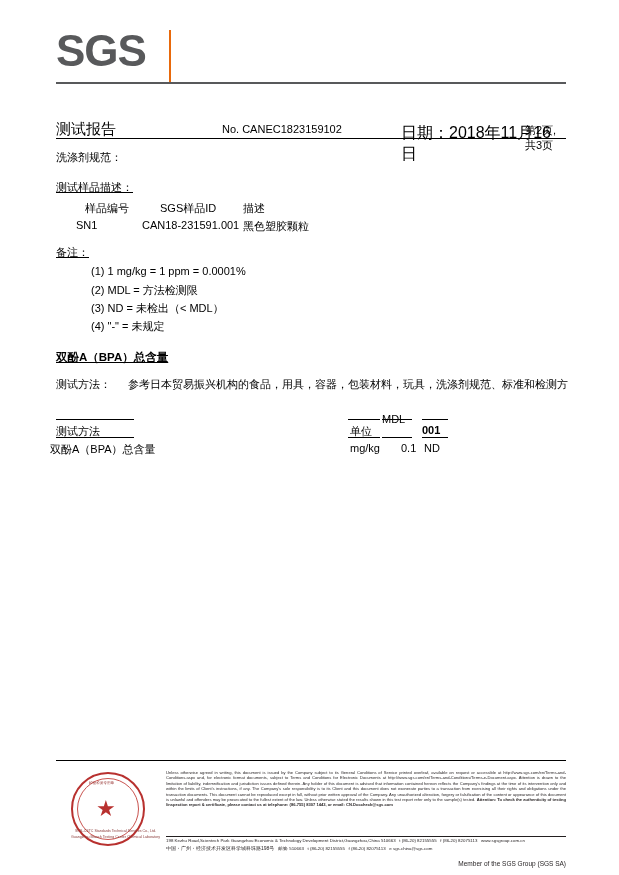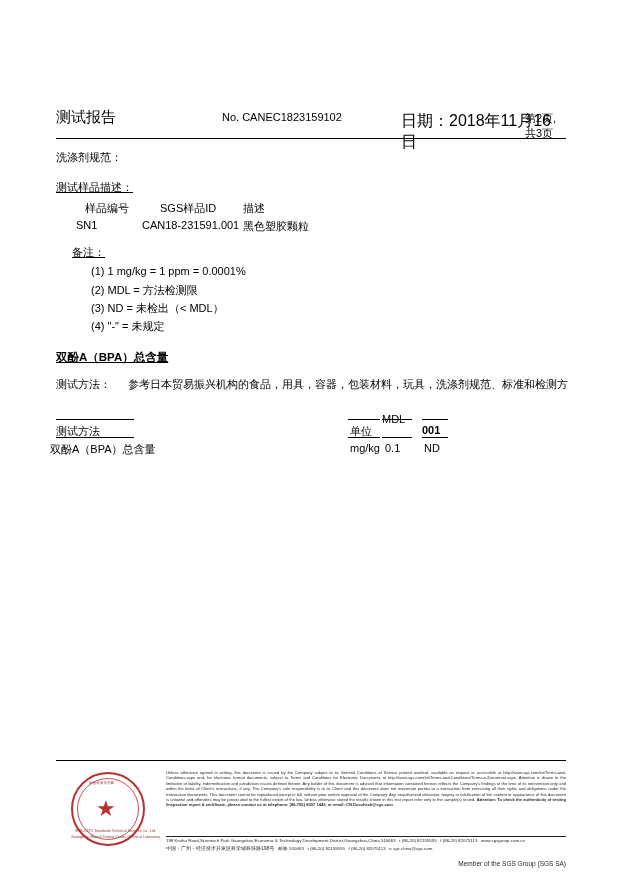--- a/index.html
+++ b/index.html
@@ -49,21 +49,21 @@
     left: 113px;
     top: 2px;
     width: 2px;
     height: 52px;
     background: #e8690b;
   }
   
   .title-row {
     position: absolute;
     left: 56px;
-    top: 108px;
+    top: 120px;
     width: 510px;
     height: 22px;
   }
   .doc-title {
     position: absolute;
     left: 0px;
     top: 0px;
     font-size: 15px;
     color: #000;
   }
@@ -224,20 +224,25 @@
     width: 400px;
     height: 0.5px;
     background: #231f20;
   }
 </style>
 </head>
 <body>
 
 <div class="page">
 
+  <div class="header">
+    <div class="sgs-logo">SGS</div>
+    <div class="sgs-rule"></div>
+    <div class="sgs-rule-orange"></div>
+  </div>
 
   <div class="title-row">
     <div class="doc-title">测试报告</div>
     <div class="doc-no">No. CANEC1823159102</div>
     <div class="doc-date">日期：2018年11月16日</div>
     <div class="doc-page">第2页,共3页</div>
   </div>
   <div class="title-rule"></div>
 
   <div class="t" style="left:56px; top:150px;">洗涤剂规范：</div>
@@ -245,21 +250,21 @@
   <div class="t u" style="left:56px; top:180px;">测试样品描述：</div>
 
   <div class="t" style="left:85px; top:201px;">样品编号</div>
   <div class="t" style="left:160px; top:201px;">SGS样品ID</div>
   <div class="t" style="left:243px; top:201px;">描述</div>
 
   <div class="t" style="left:76px; top:219px;">SN1</div>
   <div class="t" style="left:142px; top:219px;">CAN18-231591.001</div>
   <div class="t" style="left:243px; top:219px;">黑色塑胶颗粒</div>
 
-  <div class="t" style="left:72px; top:245px;text-decoration:underline;">备注：</div>
+  <div class="t" style="left:56px; top:245px;text-decoration:underline;">备注：</div>
   <div class="t" style="left:91px; top:265px;">(1) 1 mg/kg = 1 ppm = 0.0001%</div>
   <div class="t" style="left:91px; top:283px;">(2) MDL = 方法检测限</div>
   <div class="t" style="left:91px; top:301px;">(3) ND = 未检出（&lt; MDL）</div>
   <div class="t" style="left:91px; top:319px;">(4) "-" = 未规定</div>
 
   <div class="section-head" style="left:56px; top:350px;">双酚A（BPA）总含量</div>
 
   <div class="t" style="left:56px; top:377px;">测试方法：</div>
   <div class="t" style="left:128px; top:377px;">参考日本贸易振兴机构的食品，用具，容器，包装材料，玩具，洗涤剂规范、标准和检测方</div>
 
@@ -273,21 +278,21 @@
   <div class="t" style="left:382px; top:400px;margin-top:13px;">MDL</div>
   <div class="t bold" style="left:422px; top:424px;">001</div>
 
   <div class="tbl-rule" style="left:56px; top:437px; width:78px;"></div>
   <div class="tbl-rule" style="left:348px; top:437px; width:32px;"></div>
   <div class="tbl-rule" style="left:382px; top:437px; width:30px;"></div>
   <div class="tbl-rule" style="left:422px; top:437px; width:26px;"></div>
 
   <div class="t" style="left:50px; top:442px;">双酚A（BPA）总含量</div>
   <div class="t" style="left:350px; top:442px;">mg/kg</div>
-  <div class="t" style="left:385px; top:442px;">0.1</div>
+  <div class="t" style="left:373px; top:442px;padding-left:28px;">0.1</div>
   <div class="t" style="left:424px; top:442px;">ND</div>
 
   <div class="footer-rule"></div>
 
   <div class="stamp">
     <div class="stamp-circle"></div>
     <div class="stamp-inner"></div>
     <div class="stamp-star">★</div>
     <div class="stamp-txt" style="left:26px; top:9px;">检验检测专用章</div>
     <div class="stamp-sub">

